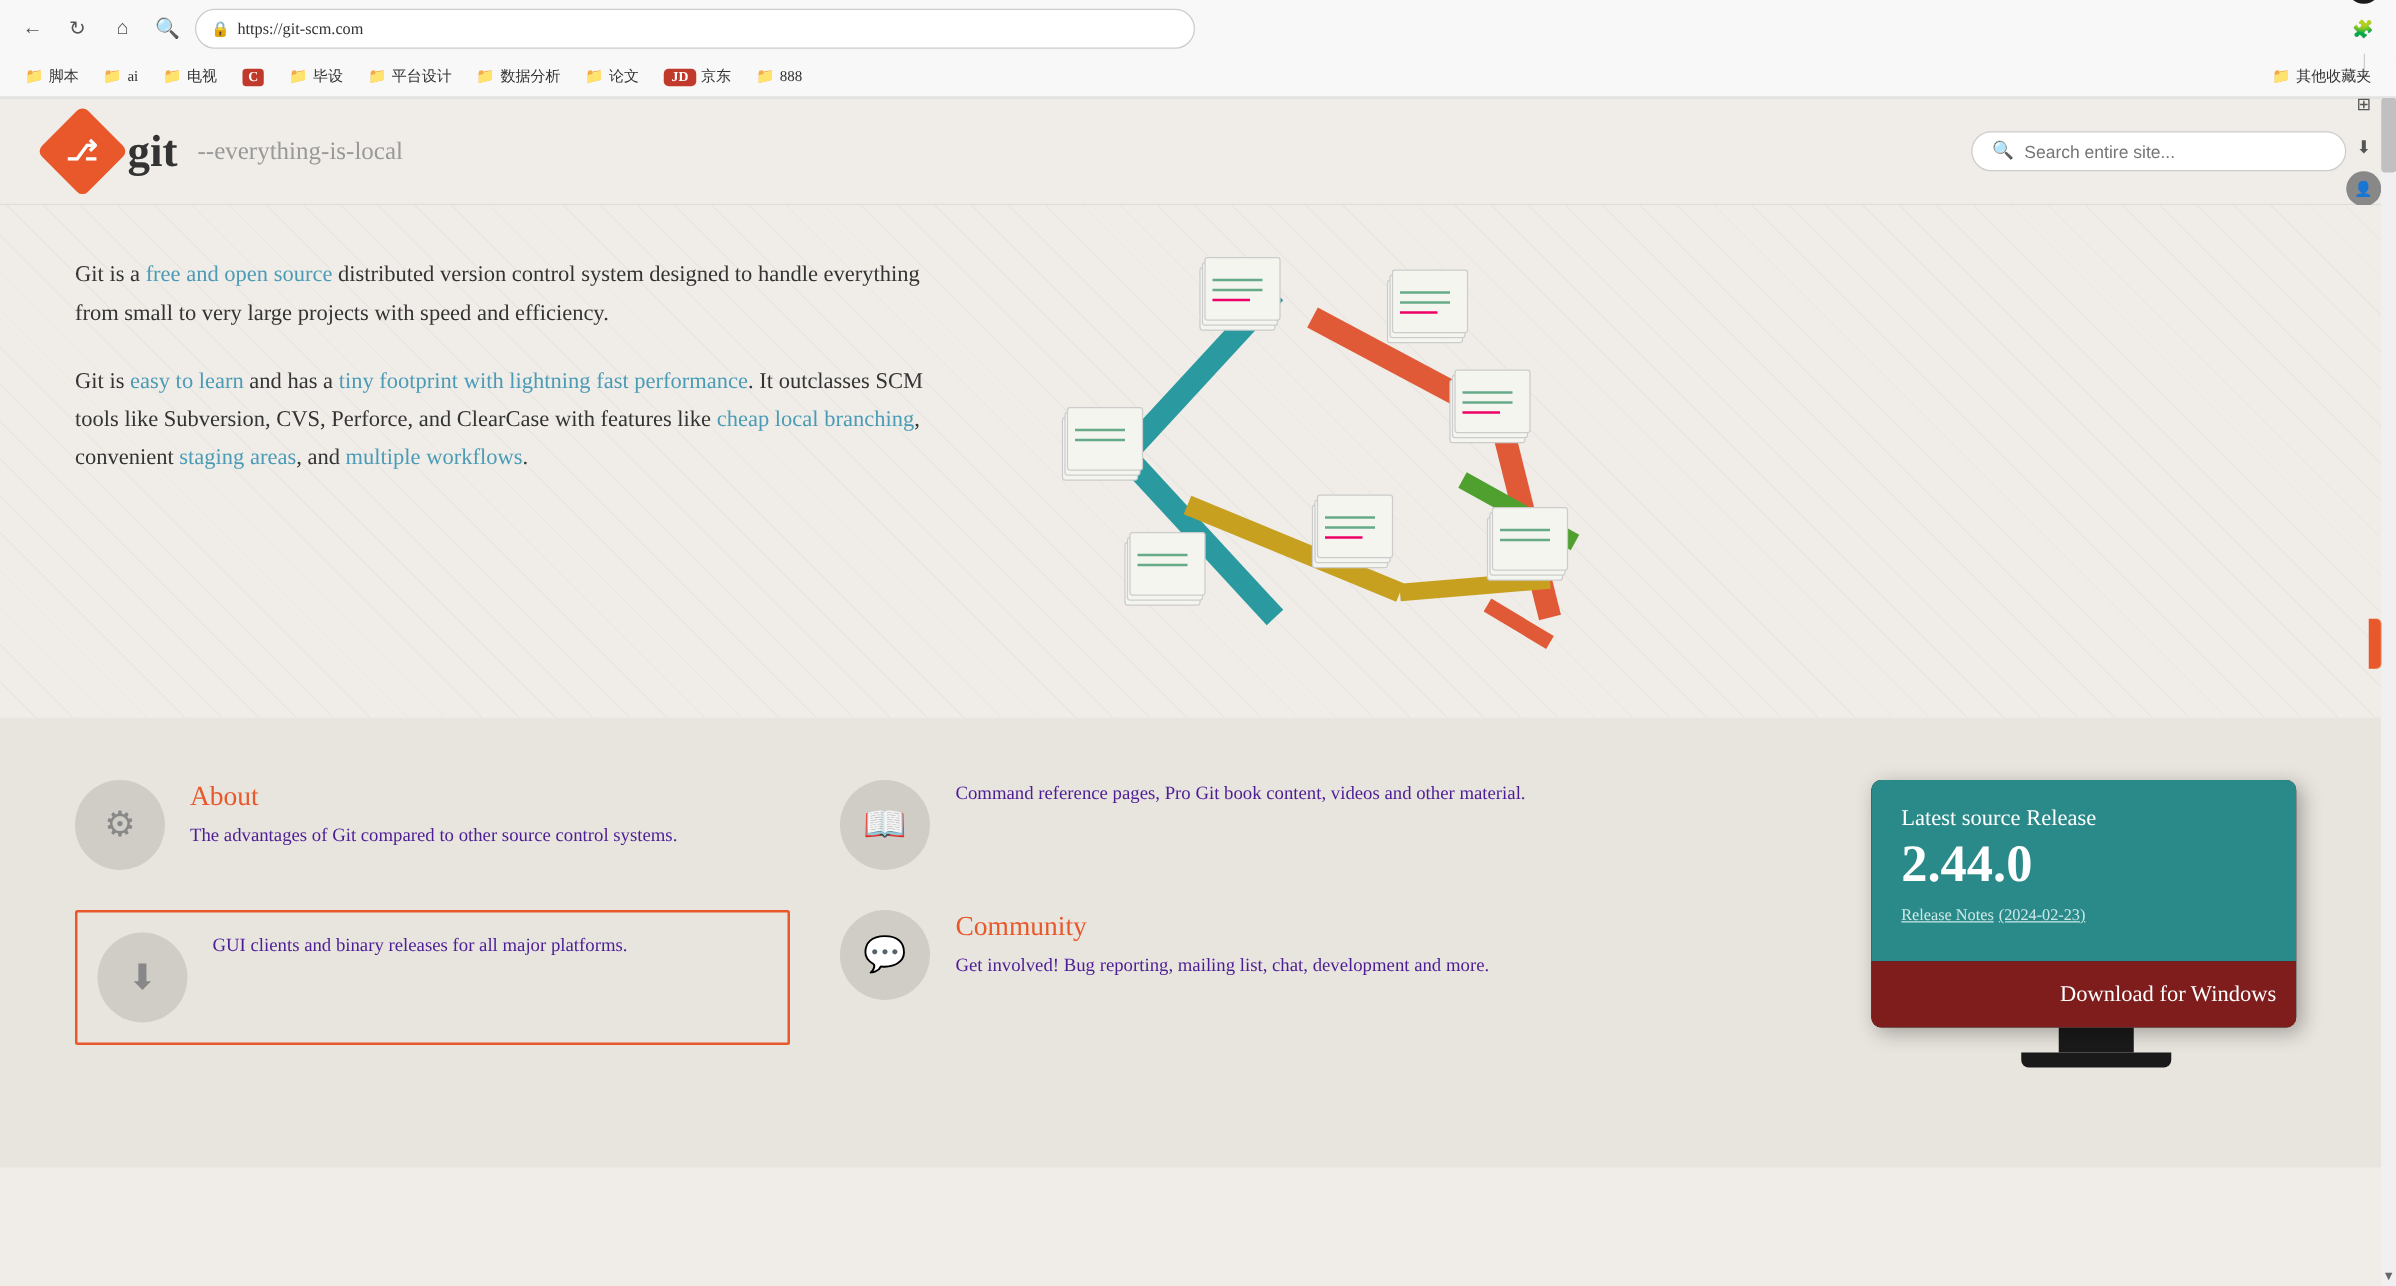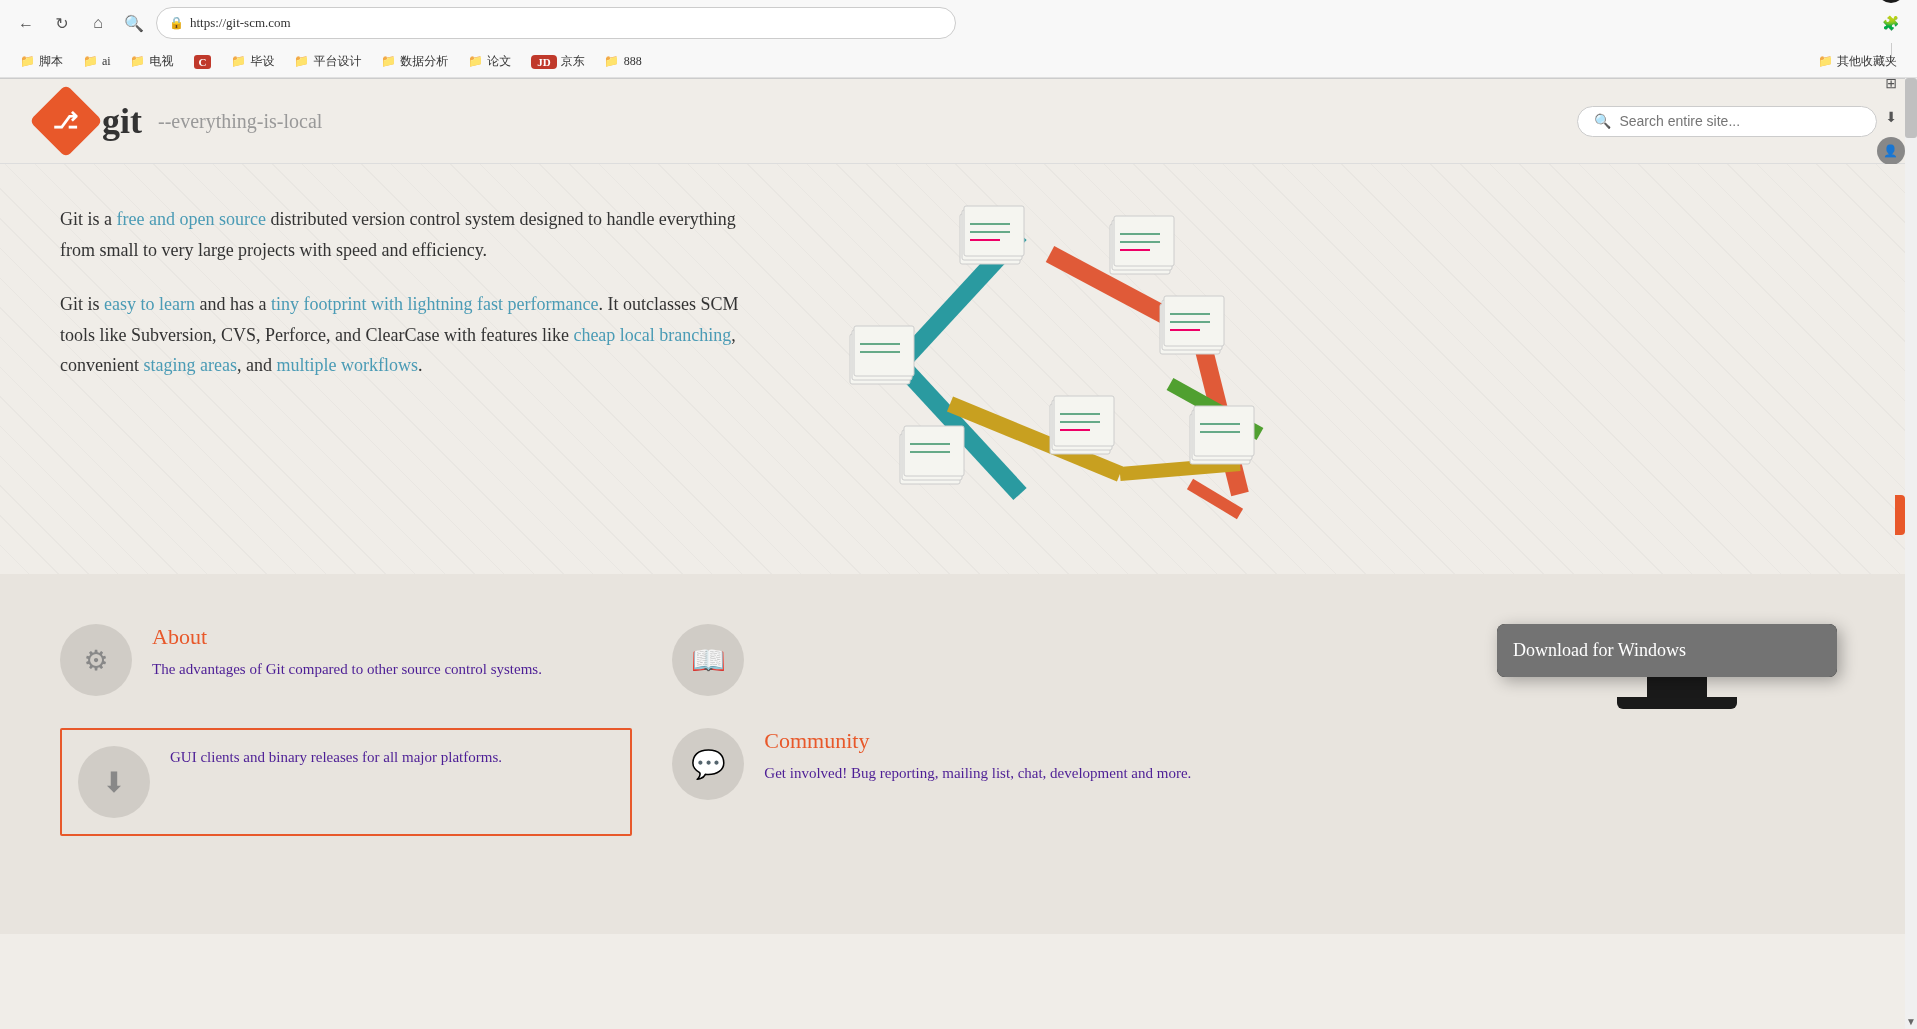--- a/index.html
+++ b/index.html
@@ -327,23 +327,23 @@
     }
     .monitor-release-notes {
       color: #cce8e8;
       font-size: 13px;
       text-decoration: underline;
       cursor: pointer;
     }
     .download-btn {
       display: block;
       width: 100%;
-      background: #737373;
+      background: #7f1d1d;
       color: white;
-      text-align: left;
+      text-align: right;
       padding: 16px;
       font-size: 18px;
       border: none;
       cursor: pointer;
       font-family: 'Georgia', serif;
     }
     .monitor-stand {
       width: 60px;
       height: 20px;
       background: #1a1a1a;
@@ -584,37 +584,46 @@
       </div>
     </div>
 
     <div style="display:flex;flex-direction:column;gap:32px;">
 
       <div class="feature-card">
         <div class="feature-icon-circle">
           <span class="feature-icon">📖</span>
         </div>
         <div class="feature-content">
+          <p>Command reference pages, Pro Git book content, videos and other material.</p>
         </div>
       </div>
 
       <div class="feature-card">
         <div class="feature-icon-circle">
           <span class="feature-icon">💬</span>
         </div>
         <div class="feature-content">
           <h3>Community</h3>
           <p>Get involved! Bug reporting, mailing list, chat, development and more.</p>
         </div>
       </div>
     </div>
 
     <div style="display:flex;justify-content:flex-end;">
       <div class="download-widget">
         <div class="monitor-body">
+          <div class="monitor-screen">
+            <div class="monitor-title">Latest source Release</div>
+            <div class="monitor-version">2.44.0</div>
+            <div style="margin-bottom:4px;">
+              <a href="#" class="monitor-release-notes">Release Notes</a>
+              <span class="monitor-release-notes">(2024-02-23)</span>
+            </div>
+          </div>
           <button class="download-btn">Download for Windows</button>
         </div>
         <div class="monitor-stand"></div>
         <div class="monitor-base"></div>
       </div>
     </div>
   </div>
 </div>
 
 <div class="scrollbar-track">

